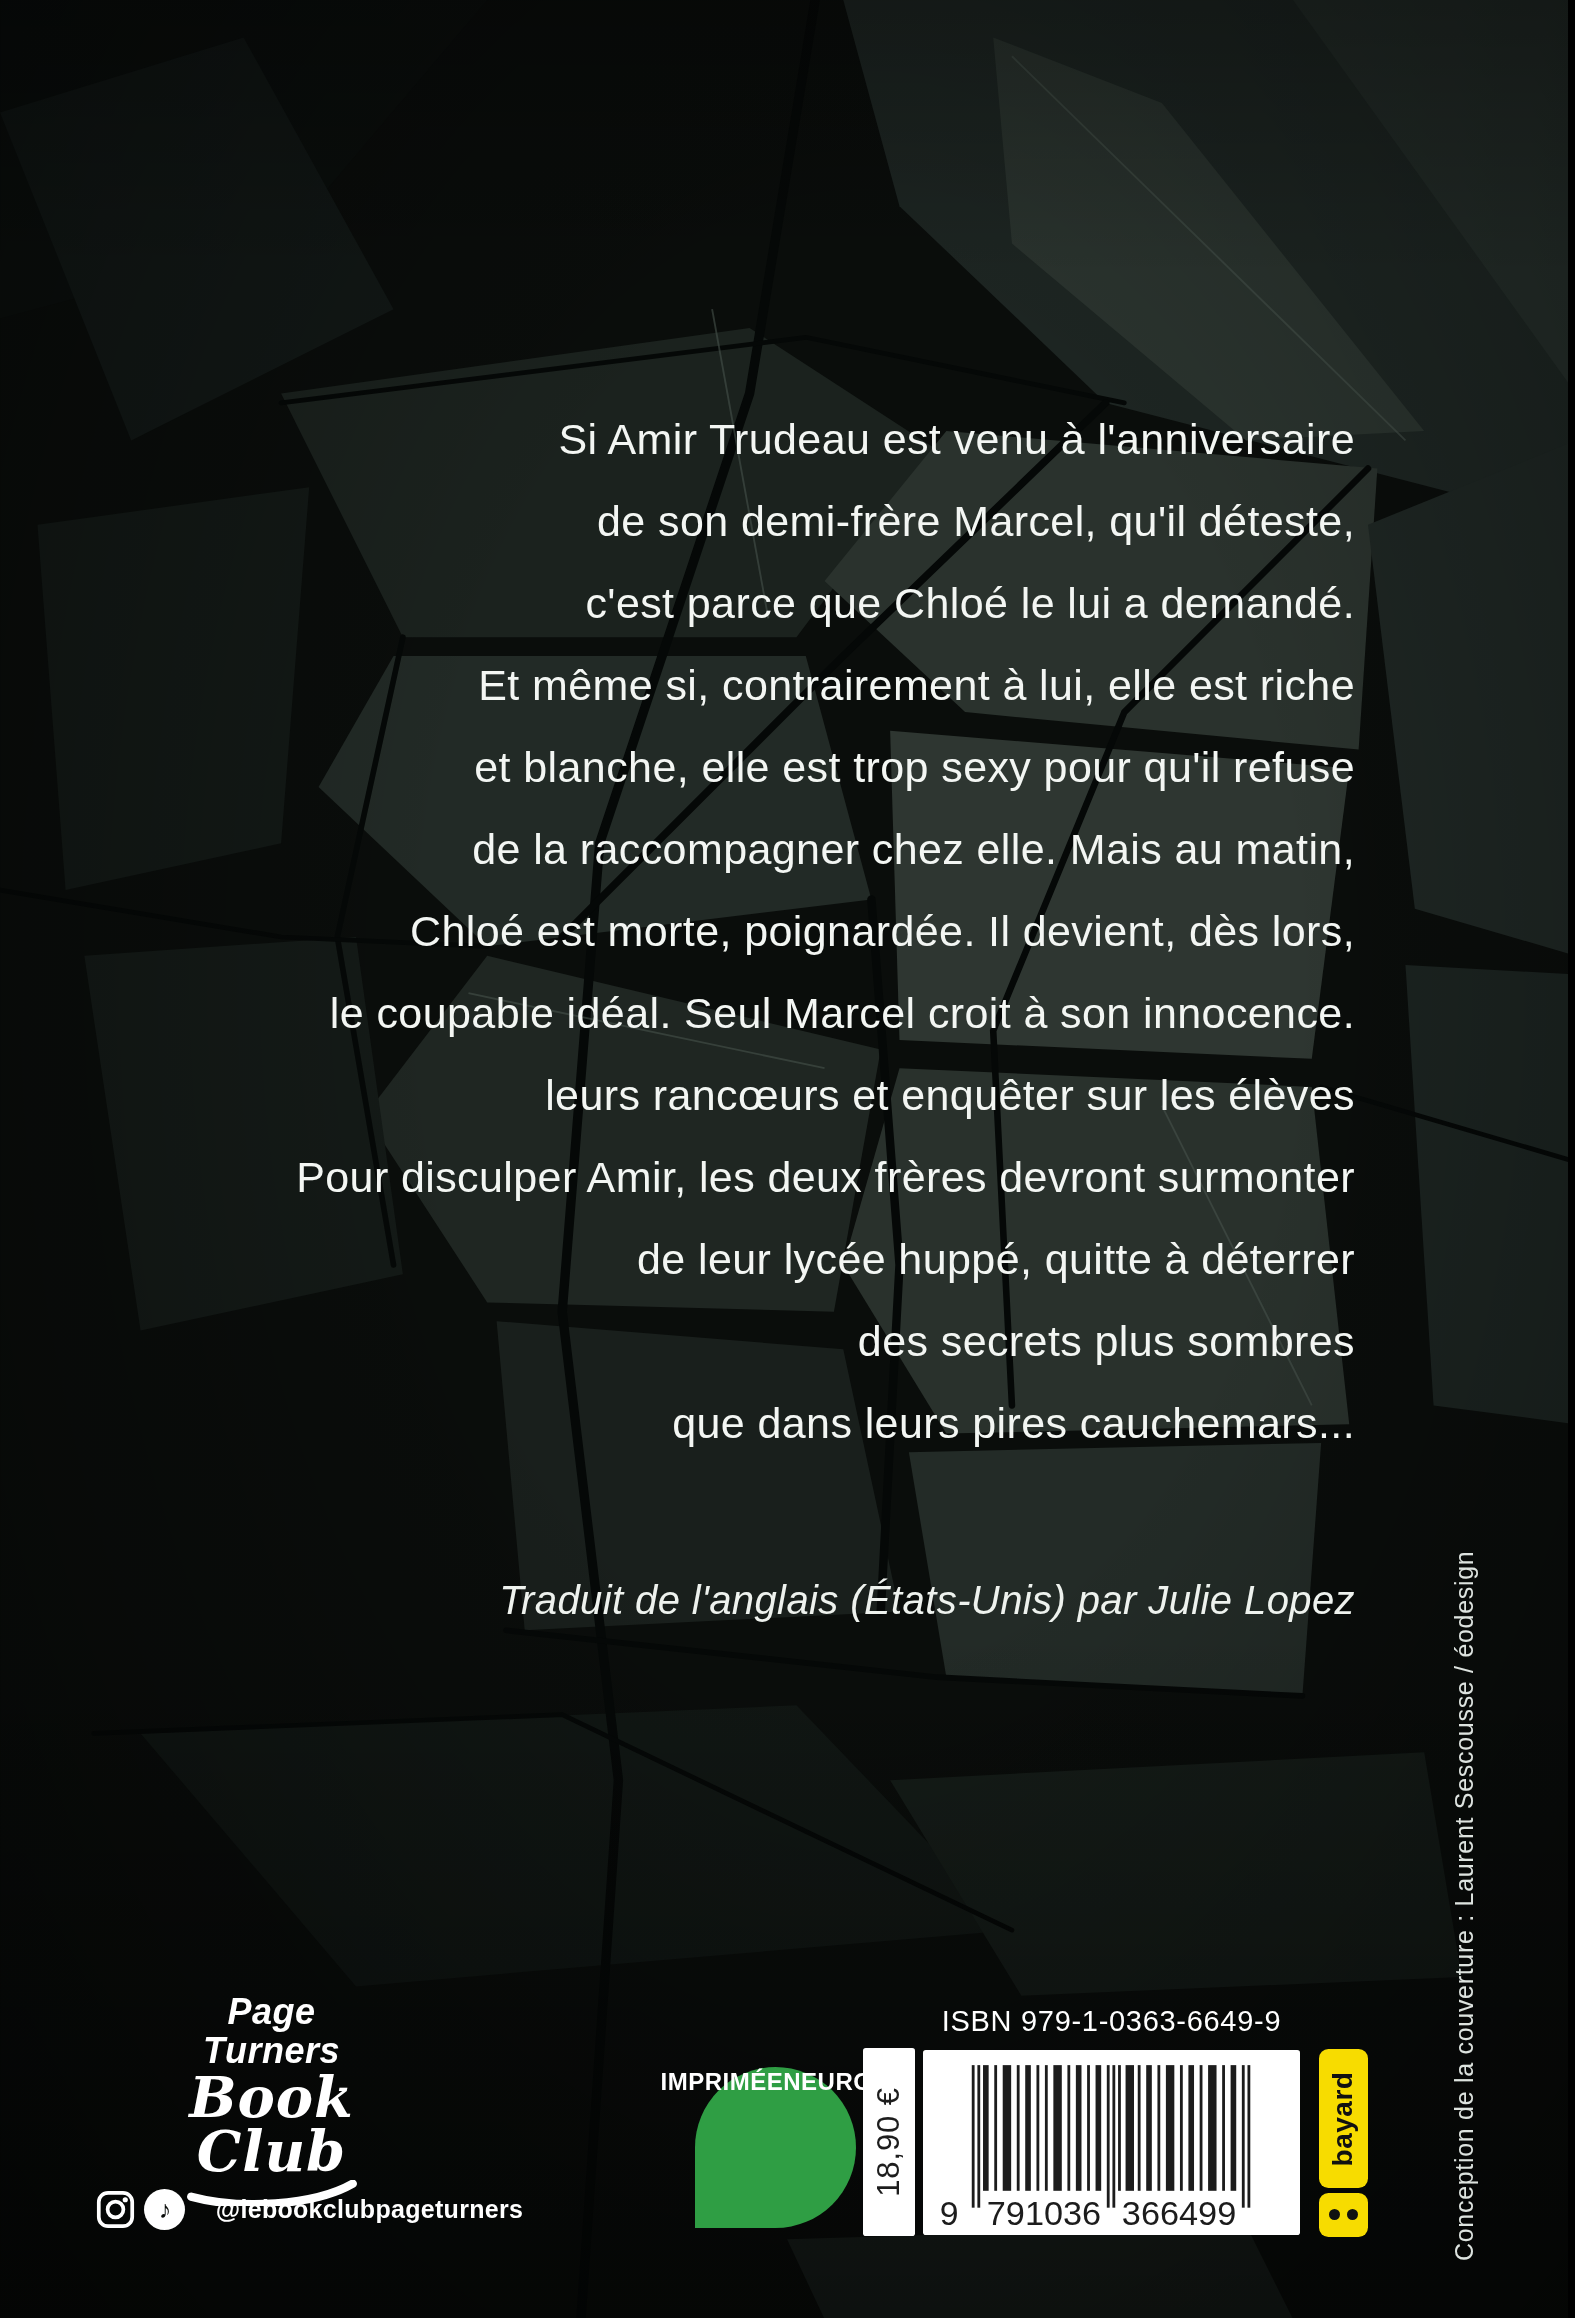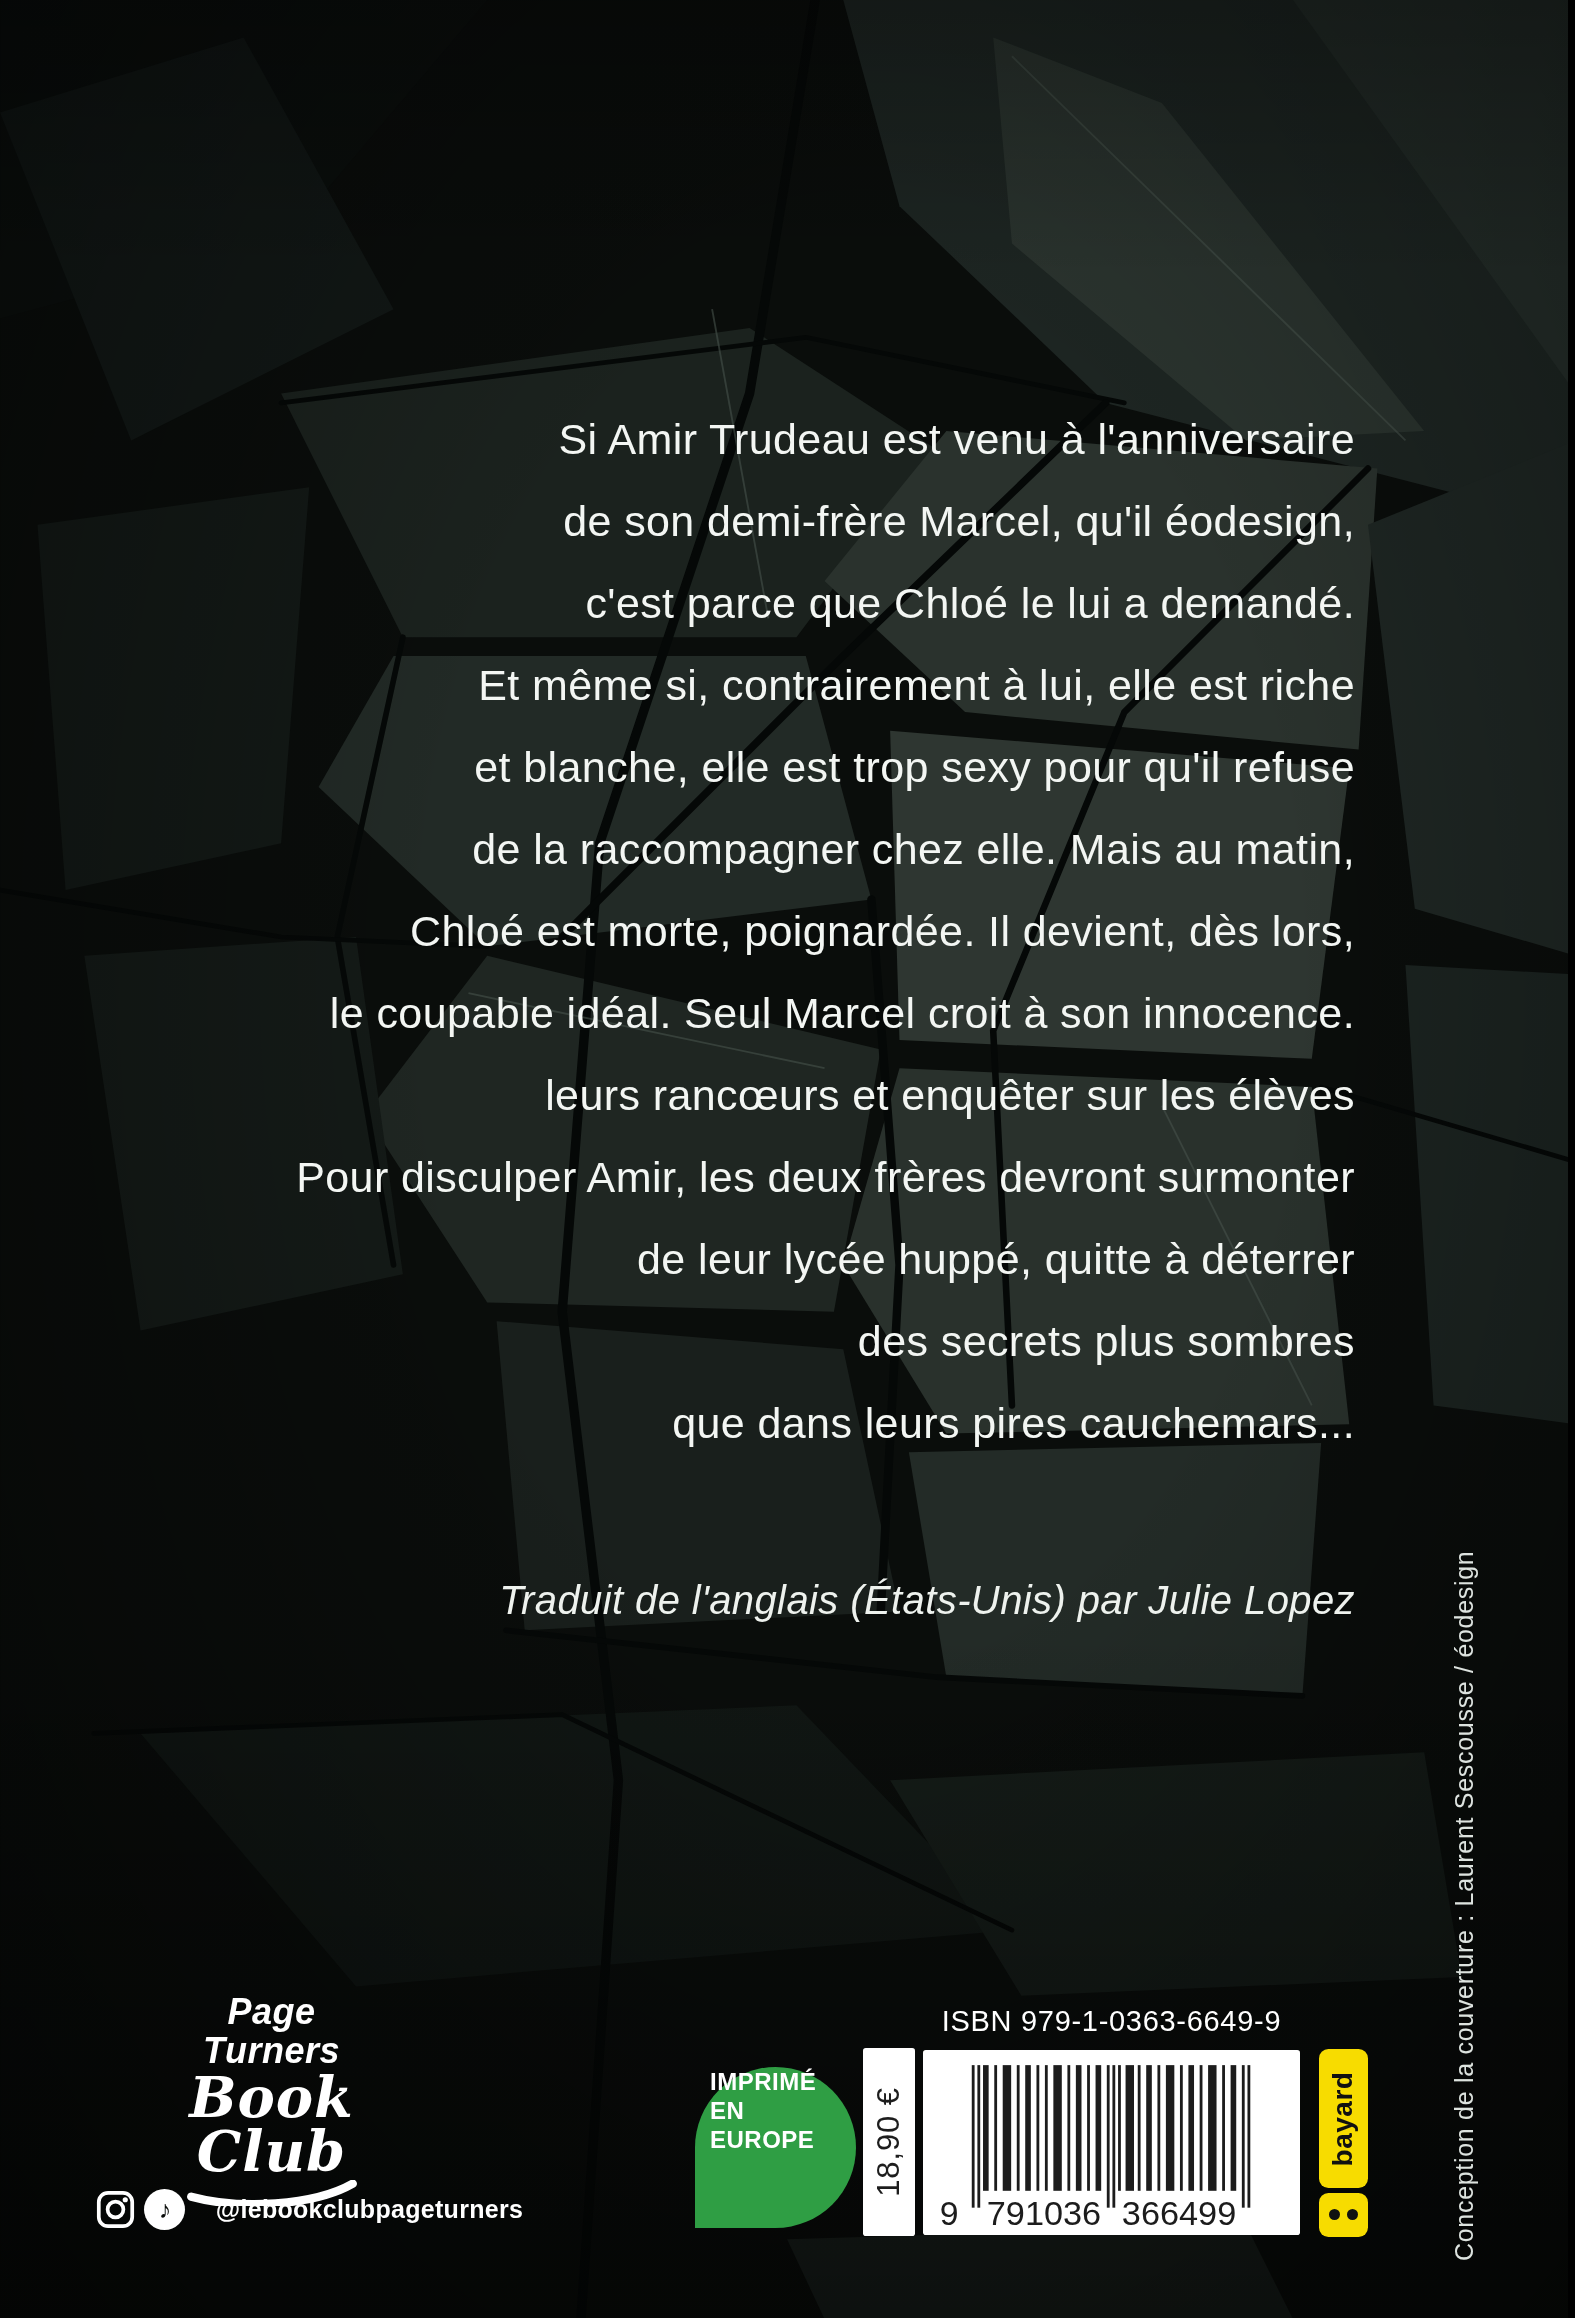--- a/index.html
+++ b/index.html
@@ -53,21 +53,21 @@
     width:41px;height:41px;border-radius:50%;background:#fff;color:#0a0d0b;
     display:flex;align-items:center;justify-content:center;
     font-size:25px;font-weight:700;
   }
   .handle{color:#fff;font-size:25px;font-weight:700;letter-spacing:0.3px;margin-left:21px;}
 
   
   .imprime-badge{
     top:2067px;left:695px;width:161px;height:161px;
     border-radius:50% 50% 50% 0;
-    display:flex;flex-direction:column;
+    display:flex;justify-content:center;
     padding-left:15px;box-sizing:border-box;
     color:#fff;font-weight:800;font-size:24px;line-height:29px;letter-spacing:0.5px;
   }
 
   
   .price-strip{
     top:2048px;left:863px;width:52px;height:188px;background:#fff;border-radius:2.8px;
     display:flex;align-items:center;justify-content:center;
   }
   .price-strip span{
@@ -144,21 +144,21 @@
       <polyline points="1080,60 1500,470"></polyline>
       <polyline points="760,330 820,660"></polyline>
       <polyline points="500,1060 880,1140"></polyline>
       <polyline points="1240,1180 1400,1500"></polyline>
     </g>
   </svg>
   <div class="vignette"></div>
 
   <div class="layer synopsis">
     <div>Si Amir Trudeau est venu à l'anniversaire</div>
-    <div>de son demi-frère Marcel, qu'il éodesign,</div>
+    <div>de son demi-frère Marcel, qu'il déteste,</div>
     <div>c'est parce que Chloé le lui a demandé.</div>
     <div>Et même si, contrairement à lui, elle est riche</div>
     <div>et blanche, elle est trop sexy pour qu'il refuse</div>
     <div>de la raccompagner chez elle. Mais au matin,</div>
     <div>Chloé est morte, poignardée. Il devient, dès lors,</div>
     <div>le coupable idéal. Seul Marcel croit à son innocence.</div>
     <div>leurs rancœurs et enquêter sur les élèves</div>
     <div>Pour disculper Amir, les deux frères devront surmonter</div>
     <div>de leur lycée huppé, quitte à déterrer</div>
     <div>des secrets plus sombres</div>

